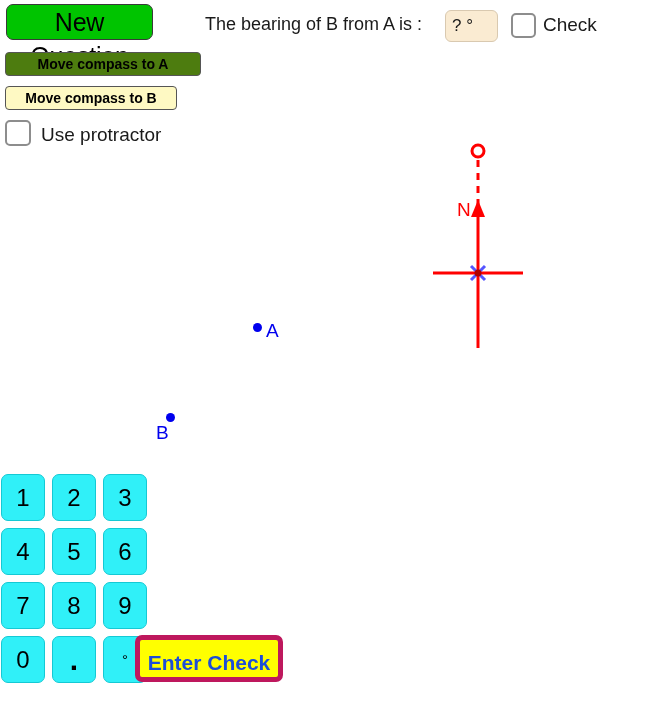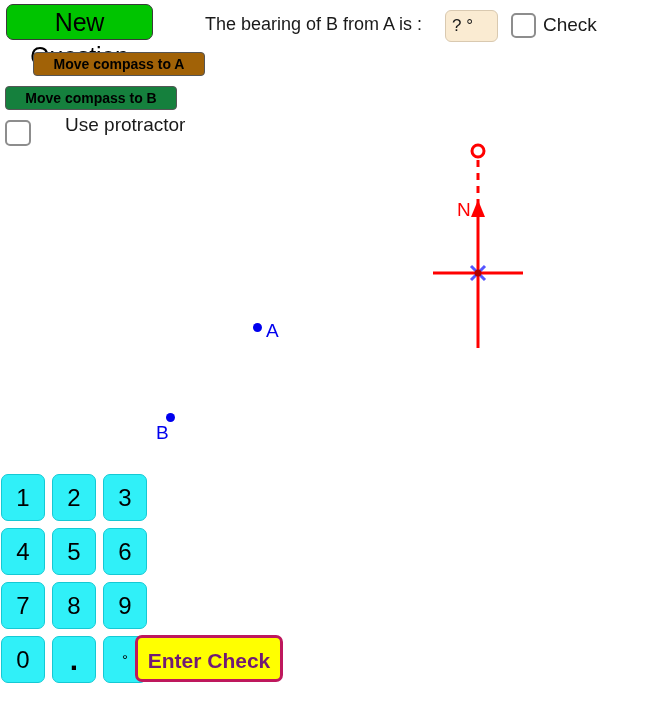--- a/index.html
+++ b/index.html
@@ -85,45 +85,43 @@
     font-weight: bold;
     color: #000000;
     text-align: center;
     line-height: 22px;
     cursor: pointer;
     padding: 0;
     font-family: "Liberation Sans", sans-serif;
   }
   #move-to-a {
     left: 5px; top: 52px;
-    width: 172px;
-    background: #a16207;
-    margin-left: 28px;
+    width: 196px;
+    background: #4d7c0f;
   }
   #move-to-b {
     left: 5px; top: 86px;
     width: 172px;
-    background: #15803d;
+    background: #fef9c3;
   }
 
   
   #protractor-checkbox {
     left: 5px; top: 120px;
     width: 26px; height: 26px;
     border: 2px solid #8d8d8d;
     border-radius: 5px;
     background: #ffffff;
     box-sizing: border-box;
     cursor: pointer;
   }
   #protractor-label {
-    left: 41px; top: 114px;
+    left: 41px; top: 124px;
     font-size: 19px;
     color: #1a1a1a;
-    margin-left: 24px;
   }
 
   
   #drawing-area {
     left: 0; top: 150px;
     width: 645px; height: 320px;
   }
 
   
   .point-dot {
@@ -163,26 +161,26 @@
     padding: 0;
     font-family: "Liberation Sans", sans-serif;
   }
   .key.dot-key   { font-size: 30px; font-weight: bold; line-height: 38px; }
   .key.deg-key   { font-size: 15px; line-height: 34px; }
 
   #enter-check {
     left: 135px; top: 635px;
     width: 148px; height: 47px;
     background: #ffff00;
-    border: 3px solid #be185d;
+    border: 5px solid #be185d;
     border-radius: 7px;
     box-sizing: border-box;
     font-size: 21px;
     font-weight: bold;
-    color: #701a75;
+    color: #1d4ed8;
     text-align: center;
     line-height: 45px;
     cursor: pointer;
     padding: 0;
     font-family: "Liberation Sans", sans-serif;
   }
 </style>
 </head>
 <body>
 

